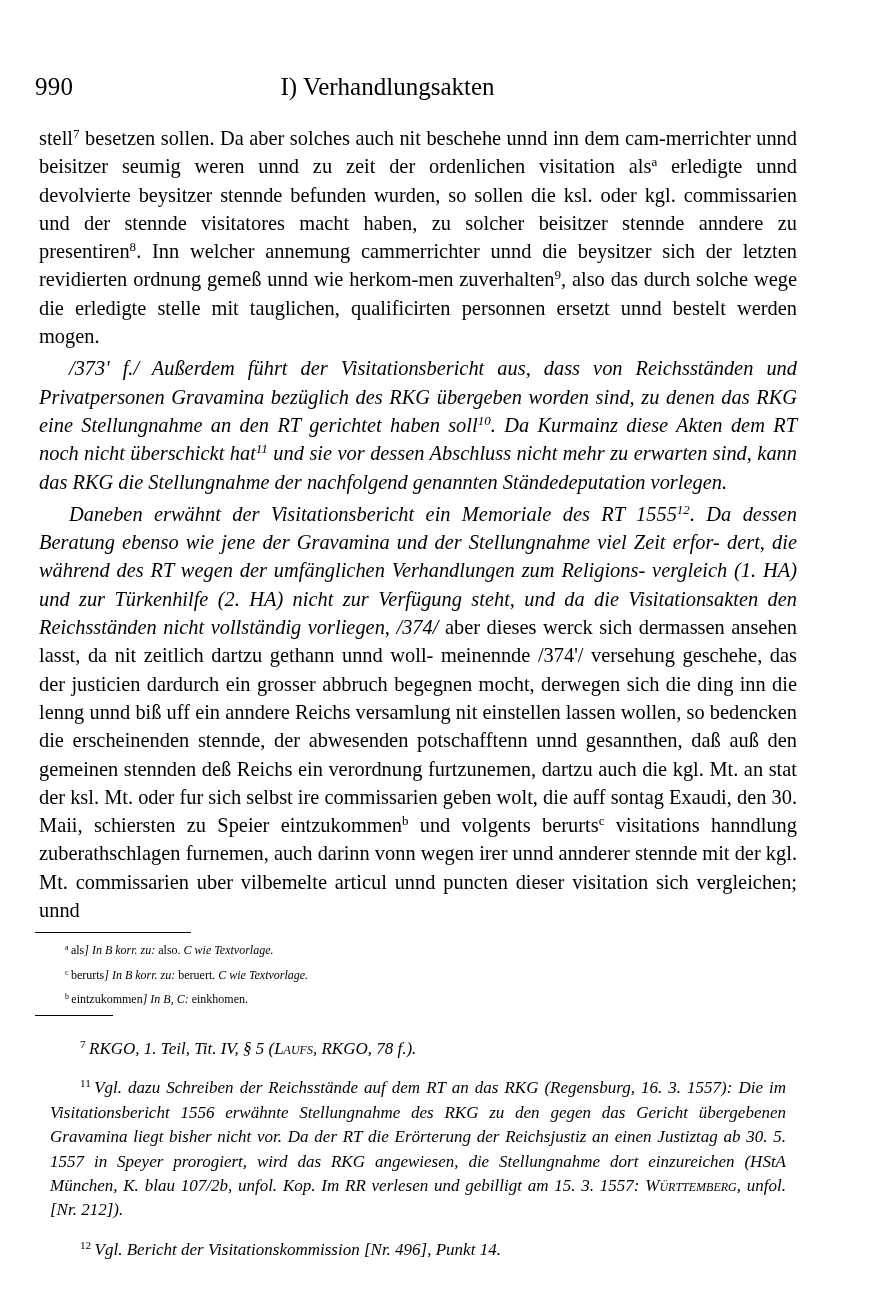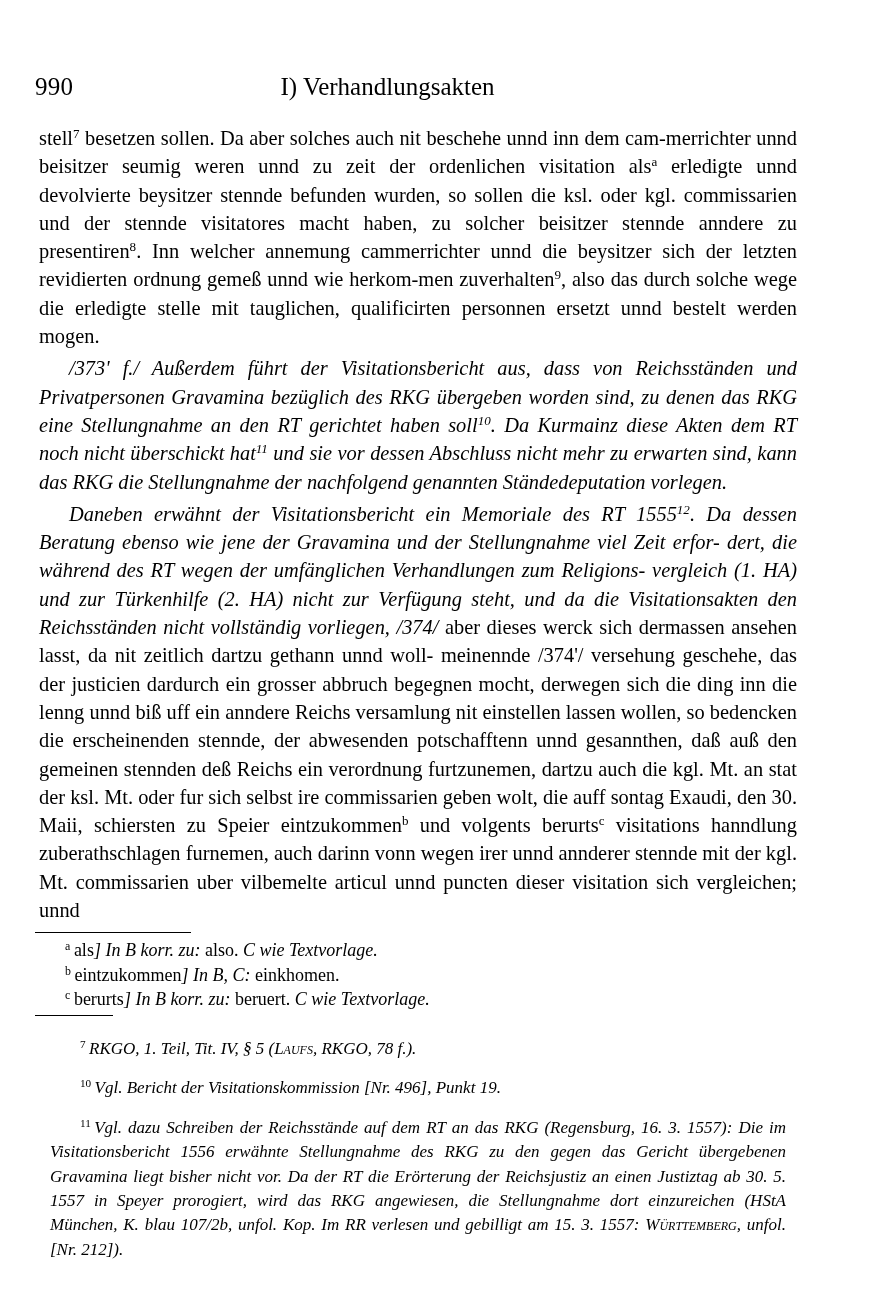--- a/index.html
+++ b/index.html
@@ -88,21 +88,21 @@
 
   
   .app-block {
     position: absolute;
     left: 35px;
     top: 938px;
     width: 766px;
   }
   p.fn {
     margin: 0;
-    font-size: 18px;
+    font-size: 12px;
     line-height: 24.6px;
     text-align: justify;
     text-indent: 30px;
   }
   p.fn sup {
     font-size: 0.66em;
     vertical-align: 0.5em;
     line-height: 0;
   }
   .it { font-style: italic; }
@@ -147,23 +147,23 @@
     <p class="tx" id="para-1">stell<sup>7</sup> besetzen sollen. Da aber solches auch nit beschehe unnd inn dem cam-​merrichter unnd beisitzer seumig weren unnd zu zeit der ordenlichen visitation als<sup>a</sup> erledigte unnd devolvierte beysitzer stennde befunden wurden, so sollen die ksl. oder kgl. commissarien und der stennde visitatores macht haben, zu solcher beisitzer stennde anndere zu presentiren<sup>8</sup>. Inn welcher annemung cammerrichter unnd die beysitzer sich der letzten revidierten ordnung gemeß unnd wie herkom-​men zuverhalten<sup>9</sup>, also das durch solche wege die erledigte stelle mit tauglichen, qualificirten personnen ersetzt unnd bestelt werden mogen.</p>
     <p class="tx ital ind" id="para-2">/373' f./ Außerdem führt der Visitationsbericht aus, dass von Reichsständen und Privatpersonen Gravamina bezüglich des RKG übergeben worden sind, zu denen das RKG eine Stellungnahme an den RT gerichtet haben soll<sup>10</sup>. Da Kurmainz diese Akten dem RT noch nicht überschickt hat<sup>11</sup> und sie vor dessen Abschluss nicht mehr zu erwarten sind, kann das RKG die Stellungnahme der nachfolgend genannten Ständedeputation vorlegen.</p>
     <p class="tx ind" id="para-3"><span class="it">Daneben erwähnt der Visitationsbericht ein Memoriale des RT 1555<sup>12</sup>. Da dessen Beratung ebenso wie jene der Gravamina und der Stellungnahme viel Zeit erfor- dert, die während des RT wegen der umfänglichen Verhandlungen zum Religions- vergleich (1. HA) und zur Türkenhilfe (2. HA) nicht zur Verfügung steht, und da die Visitationsakten den Reichsständen nicht vollständig vorliegen, /374/</span> aber dieses werck sich dermassen ansehen lasst, da nit zeitlich dartzu gethann unnd woll- meinennde /374'/ versehung geschehe, das der justicien dardurch ein grosser abbruch begegnen mocht, derwegen sich die ding inn die lenng unnd biß uff ein anndere Reichs versamlung nit einstellen lassen wollen, so bedencken die erscheinenden stennde, der abwesenden potschafftenn unnd gesannthen, daß auß den gemeinen stennden deß Reichs ein verordnung furtzunemen, dartzu auch die kgl. Mt. an stat der ksl. Mt. oder fur sich selbst ire commissarien geben wolt, die auff sontag Exaudi, den 30. Maii, schiersten zu Speier eintzukommen<sup>b</sup> und volgents berurts<sup>c</sup> visitations hanndlung zuberathschlagen furnemen, auch darinn vonn wegen irer unnd annderer stennde mit der kgl. Mt. commissarien uber vilbemelte articul unnd puncten dieser visitation sich vergleichen; unnd</p>
   </div>
 
   <div class="fn-rule" id="rule-a"></div>
   <div class="fn-rule" id="rule-n"></div>
 
   <div class="app-block" id="apparatus">
       <p class="fn"><sup>a</sup> als<span class="it">]</span> <span class="it">In B korr. zu:</span> also. <span class="it">C wie Textvorlage.</span></p>
+      <p class="fn"><sup>c</sup> berurts<span class="it">]</span> <span class="it">In B korr. zu:</span> beruert. <span class="it">C wie Textvorlage.</span></p>
       <p class="fn"><sup>b</sup> eintzukommen<span class="it">]</span> <span class="it">In B, C:</span> einkhomen.</p>
-      <p class="fn"><sup>c</sup> berurts<span class="it">]</span> <span class="it">In B korr. zu:</span> beruert. <span class="it">C wie Textvorlage.</span></p>
     </div>
 
   <div class="notes-block" id="notes">
       <p class="nt"><sup>7</sup> RKGO, 1. Teil, Tit. IV, § 5 (<span class="sc">Laufs</span>, RKGO, 78 f.).</p>
-      <p class="nt"><sup>10</sup> Vgl. Bericht der Visitationskommission [Nr. 496], Punkt 19.</p>
       <p class="nt"><sup>11</sup> Vgl. dazu Schreiben der Reichsstände auf dem RT an das RKG (Regensburg, 16. 3. 1557): Die im Visitationsbericht 1556 erwähnte Stellungnahme des RKG zu den gegen das Gericht übergebenen Gravamina liegt bisher nicht vor. Da der RT die Erörterung der Reichsjustiz an einen Justiztag ab 30. 5. 1557 in Speyer prorogiert, wird das RKG angewiesen, die Stellungnahme dort einzureichen (HStA München, K. blau 107/2b, unfol. Kop. Im RR verlesen und gebilligt am 15. 3. 1557: <span class="sc">Württemberg</span>, unfol. [Nr. 212]).</p>
+      <p class="nt"><sup>12</sup> Vgl. Bericht der Visitationskommission [Nr. 496], Punkt 14.</p>
     </div>
 
 </div>
 
 </body></html>

